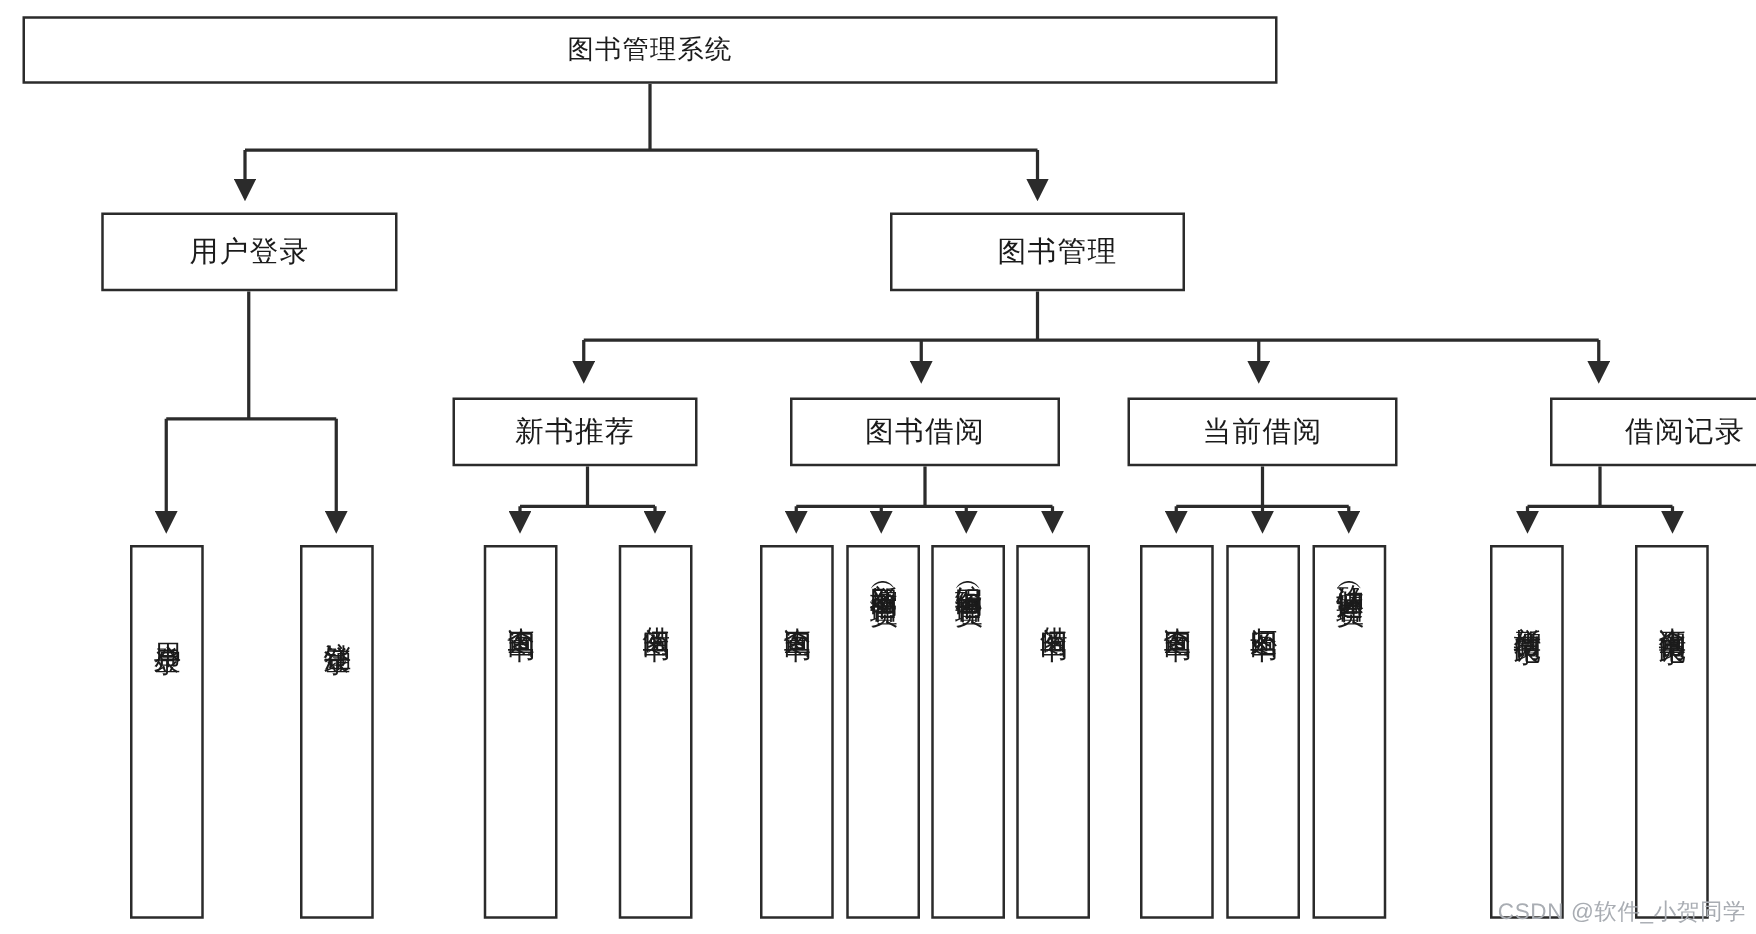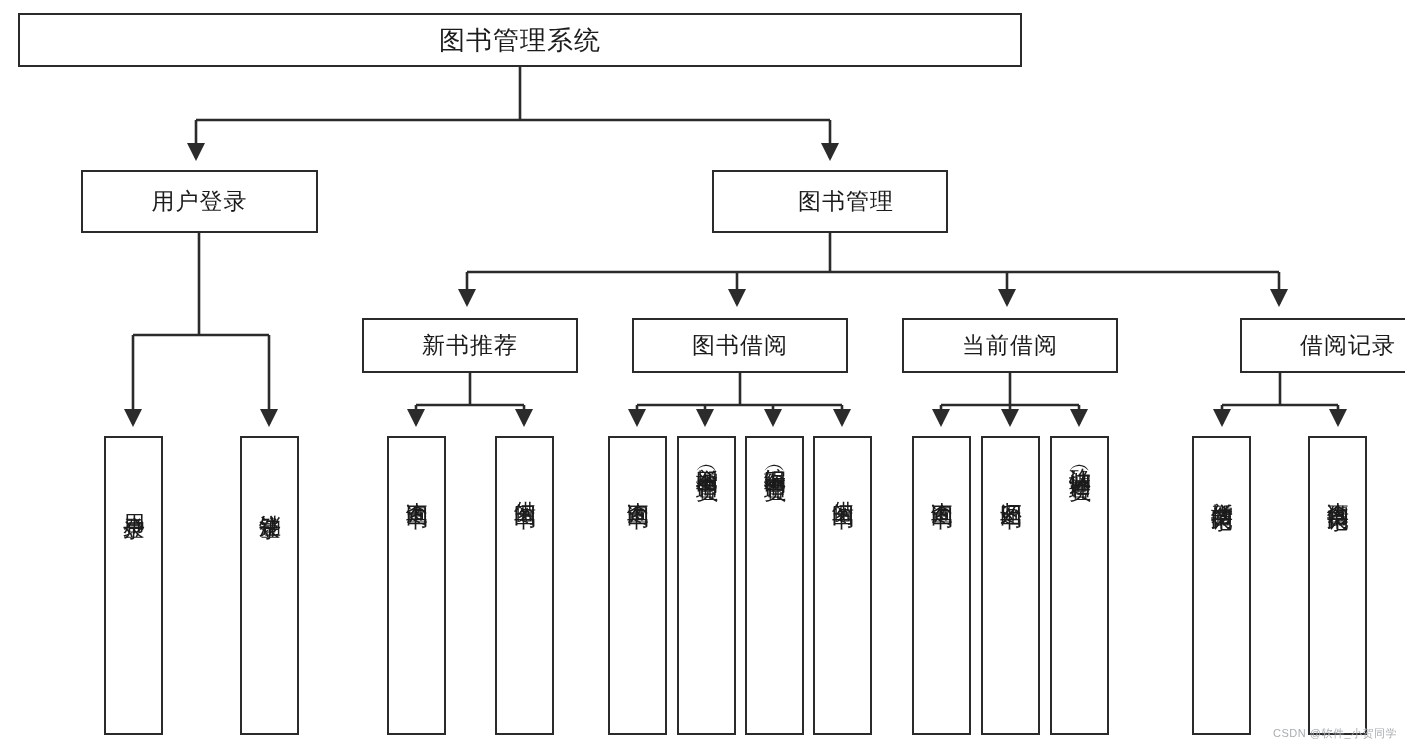--- a/index.html
+++ b/index.html
@@ -35,21 +35,21 @@
     align-items: center;
     justify-content: center;
     color: #1b1b1b;
   }
   .node.horiz {
     font-size: 23px;
     letter-spacing: 1px;
     line-height: 1.1;
   }
   .node.root {
-    font-size: 26px;
+    font-size: 21px;
   }
   .node.leaf {
     align-items: flex-start;
     padding-top: 10px;
   }
   .vtext {
     writing-mode: vertical-rl;
     text-orientation: upright;
     font-size: 22px;
     line-height: 1.22;
@@ -63,21 +63,21 @@
   .leaf-mid .vtext {
     margin-top: 36px;
   }
   .leaf-tall .vtext {
     margin-top: 2px;
   }
   .watermark {
     position: absolute;
     right: 8px;
     bottom: 6px;
-    font-size: 11px;
+    font-size: 18px;
     color: #a9adb3;
     letter-spacing: 0.5px;
     white-space: nowrap;
     user-select: none;
   }
 </style>
 </head>
 <body>
 
 <div id="canvas">
@@ -139,21 +139,21 @@
     <span>图书管理系统</span>
   </div>
 
   <div class="node horiz" style="left:81px; top:170px; width:237px; height:63px;">
     <span>用户登录</span>
   </div>
   <div class="node horiz" style="left:712px; top:170px; width:236px; height:63px;padding-left:32px;">
     <span>图书管理</span>
   </div>
 
-  <div class="node horiz" style="left:362px; top:318px; width:216px; height:55px;">
+  <div class="node horiz" style="left:362px; top:318px; width:196px; height:55px;">
     <span>新书推荐</span>
   </div>
   <div class="node horiz" style="left:632px; top:318px; width:216px; height:55px;text-align:right;">
     <span>图书借阅</span>
   </div>
   <div class="node horiz" style="left:902px; top:318px; width:216px; height:55px;text-align:right;">
     <span>当前借阅</span>
   </div>
   <div class="node horiz" style="left:1240px; top:318px; width:216px; height:55px;">
     <span>借阅记录</span>

